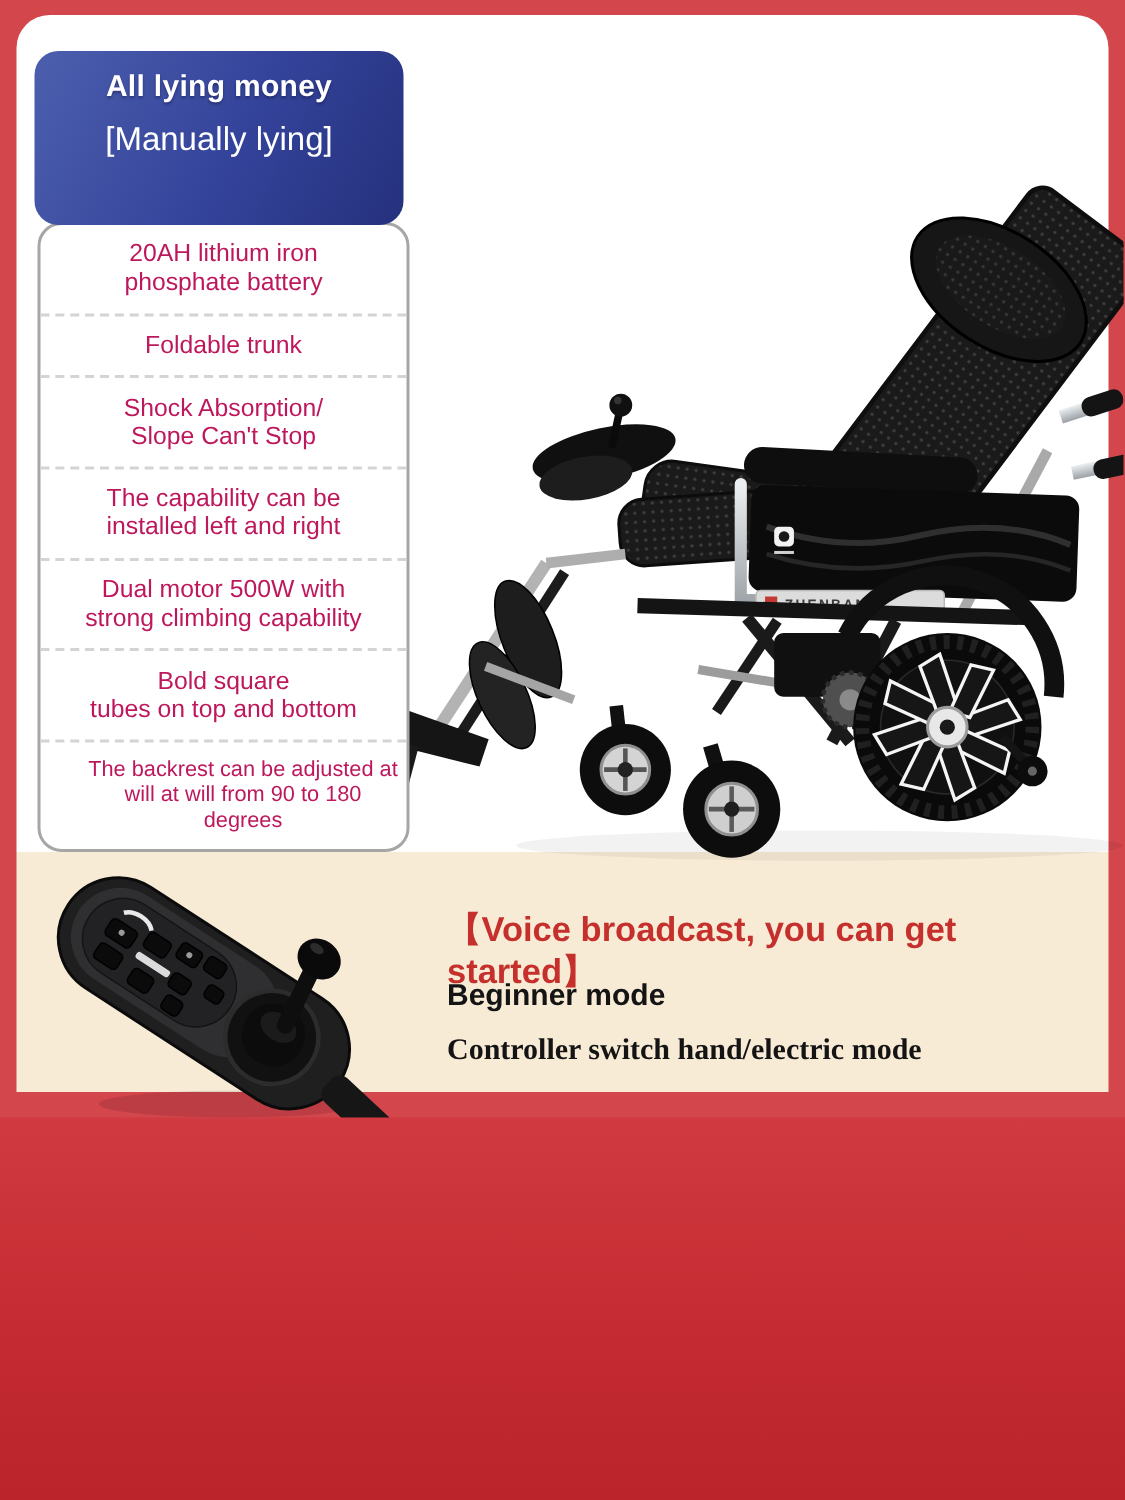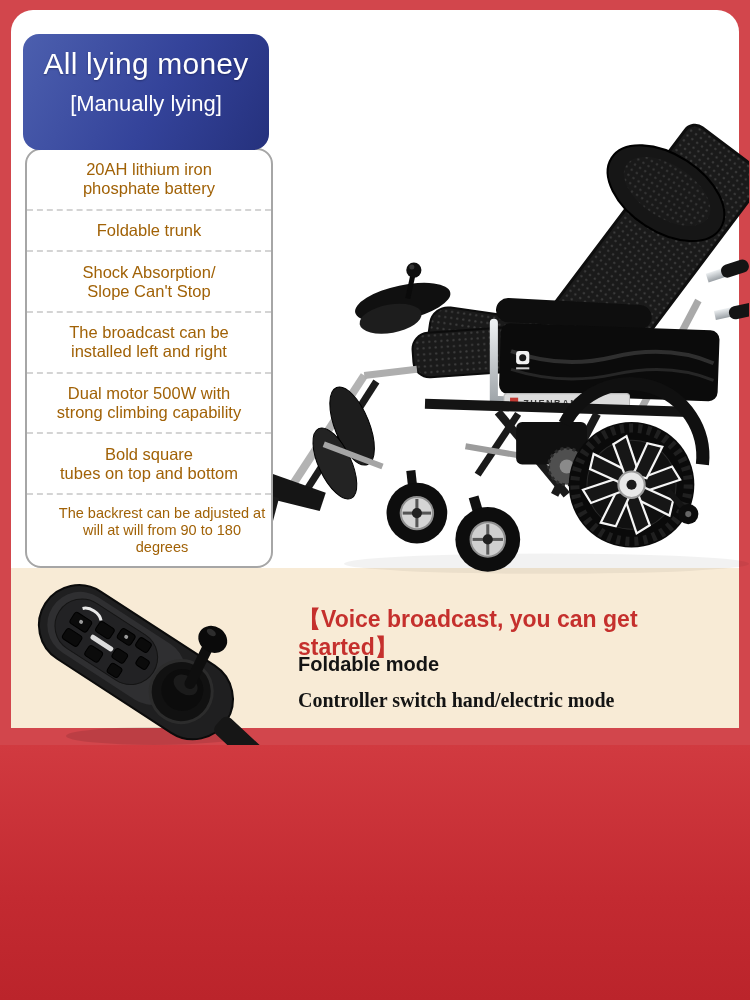--- a/index.html
+++ b/index.html
@@ -5,29 +5,29 @@
   html,body{margin:0;padding:0;background:#888;}
   #canvas{position:relative;width:750px;height:1000px;overflow:hidden;
     background:#d2464c;font-family:"Liberation Sans","DejaVu Sans",sans-serif;}
 
   
   .top-card{position:absolute;left:11px;top:10px;width:728px;height:558px;
     background:#ffffff;border-radius:22px 22px 0 0;}
   .header-box{position:absolute;left:12px;top:24px;width:246px;height:116px;
     border-radius:16px;background:linear-gradient(118deg,#4c5fae 0%,#34439a 55%,#25317d 100%);
     text-align:center;box-sizing:border-box;padding-top:13px;z-index:3;}
-  .header-box .title{color:#fff;font-size:30px;font-weight:400;line-height:1.1;letter-spacing:.2px;
+  .header-box .title{color:#fff;font-size:20px;font-weight:700;line-height:1.1;letter-spacing:.2px;
     text-shadow:0 1px 2px rgba(0,0,30,.35);}
   .header-box .subtitle{color:#fff;font-size:22px;font-weight:400;margin-top:12px;line-height:1.1;}
 
   .feature-card{position:absolute;left:14px;top:138px;width:248px;height:420px;
     background:#fff;border:2px solid #a6a6a6;border-radius:16px;box-sizing:border-box;
     display:flex;flex-direction:column;overflow:hidden;z-index:2;}
   .f-item{flex:1 1 auto;display:flex;align-items:center;justify-content:center;
-    text-align:center;font-size:16.5px;line-height:1.16;color:#a16207;
+    text-align:center;font-size:16.5px;line-height:1.16;color:#be185d;
     border-bottom:2px dashed #d4d4d4;padding:4px 2px;white-space:pre-line;}
   .f-item:last-child{border-bottom:none;padding-left:28px;}
   .f-item.small{font-size:14.5px;}
 
   .hero{position:absolute;left:252px;top:100px;width:486px;height:466px;z-index:1;}
 
   
   .cream-band{position:absolute;left:11px;top:568px;width:728px;height:160px;background:#f8ebd6;}
   .controller{position:absolute;left:14px;top:578px;width:268px;height:170px;}
   .voice-heading{position:absolute;left:298px;top:606px;width:430px;
@@ -167,34 +167,34 @@
       <div class="title">All lying money</div>
       <div class="subtitle">[Manually lying]</div>
     </div>
 
     <div class="feature-card">
       <div class="f-item">20AH lithium iron
 phosphate battery</div>
       <div class="f-item">Foldable trunk</div>
       <div class="f-item">Shock Absorption/
 Slope Can't Stop</div>
-      <div class="f-item">The broadcast can be
+      <div class="f-item">The capability can be
 installed left and right</div>
       <div class="f-item">Dual motor 500W with
 strong climbing capability</div>
       <div class="f-item">Bold square
 tubes on top and bottom</div>
       <div class="f-item small">The backrest can be adjusted at
 will at will from 90 to 180 degrees</div>
     </div>
   </div>
 
   <div class="cream-band">
     <div class="voice-heading" style="position:absolute;left:287px;top:38px;">【Voice broadcast, you can get started】</div>
-    <div class="mode-line" style="position:absolute;left:287px;top:85px;">Foldable mode</div>
+    <div class="mode-line" style="position:absolute;left:287px;top:85px;">Beginner mode</div>
     <div class="mode-line" style="position:absolute;left:287px;top:121px;font-family:Liberation Serif, serif;">Controller switch hand/electric mode</div>
   </div>
 
   <svg class="controller" viewBox="0 0 268 170" xmlns="http://www.w3.org/2000/svg">
     <ellipse cx="140" cy="158" rx="88" ry="9" fill="#000" opacity="0.10"></ellipse>
     <g transform="rotate(33 125 85)">
       <rect x="14" y="46" width="216" height="80" rx="40" fill="#1f1f20" stroke="#0b0b0b" stroke-width="2"></rect>
       <rect x="22" y="52" width="152" height="66" rx="33" fill="#2f2f31"></rect>
       <rect x="30" y="58" width="112" height="54" rx="27" fill="#222224" stroke="#141414"></rect>
       <path d="M48,70 a13,9 0 0 1 22,0" stroke="#e9e9e9" stroke-width="3" fill="none"></path>

